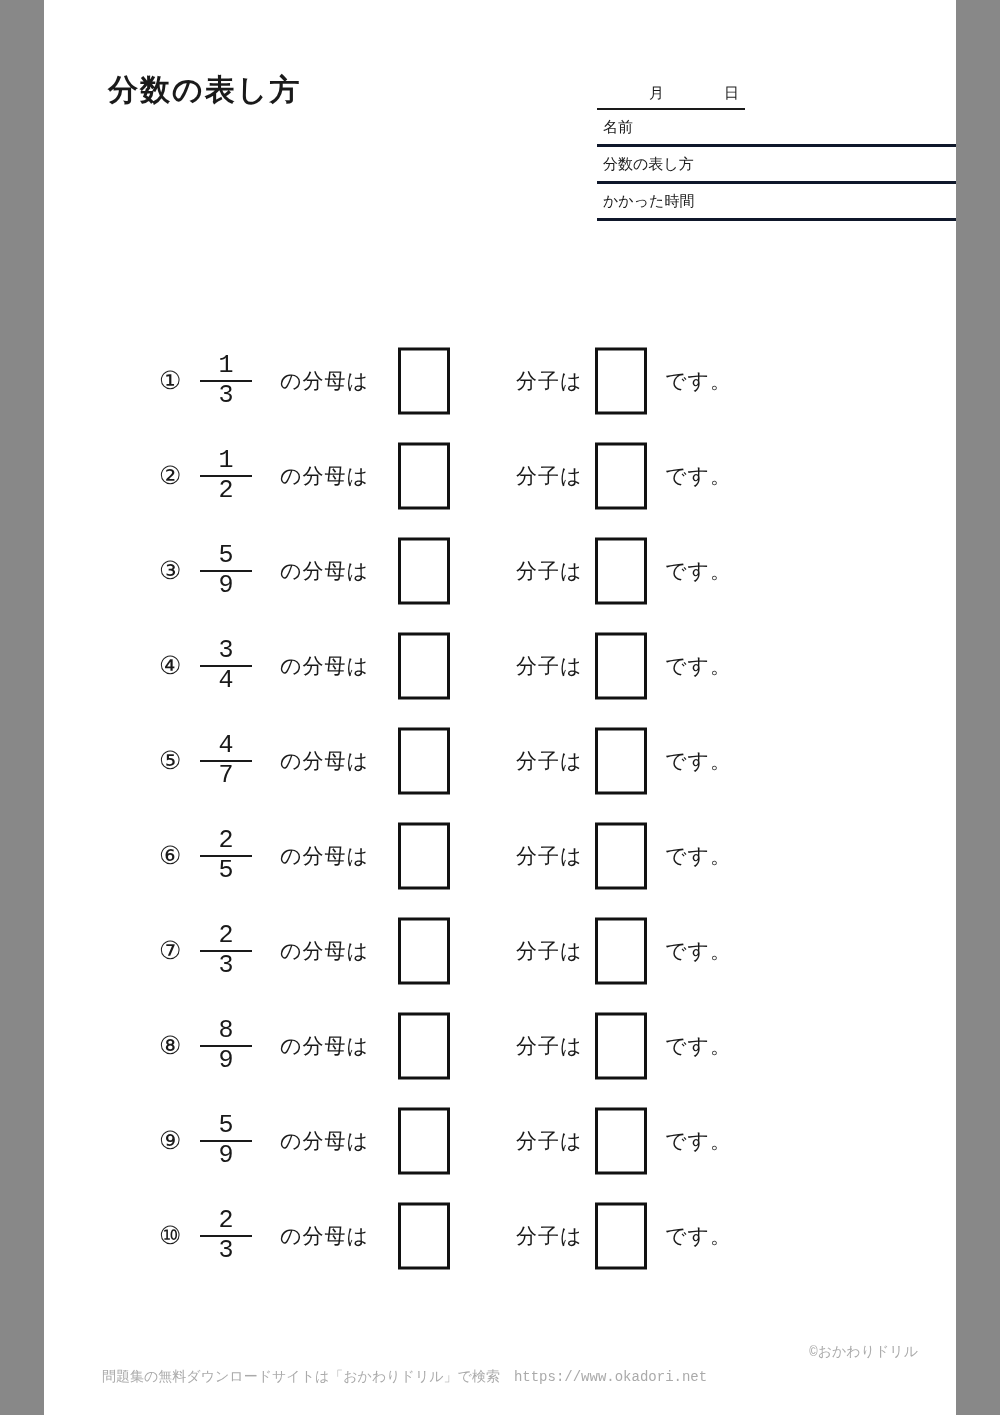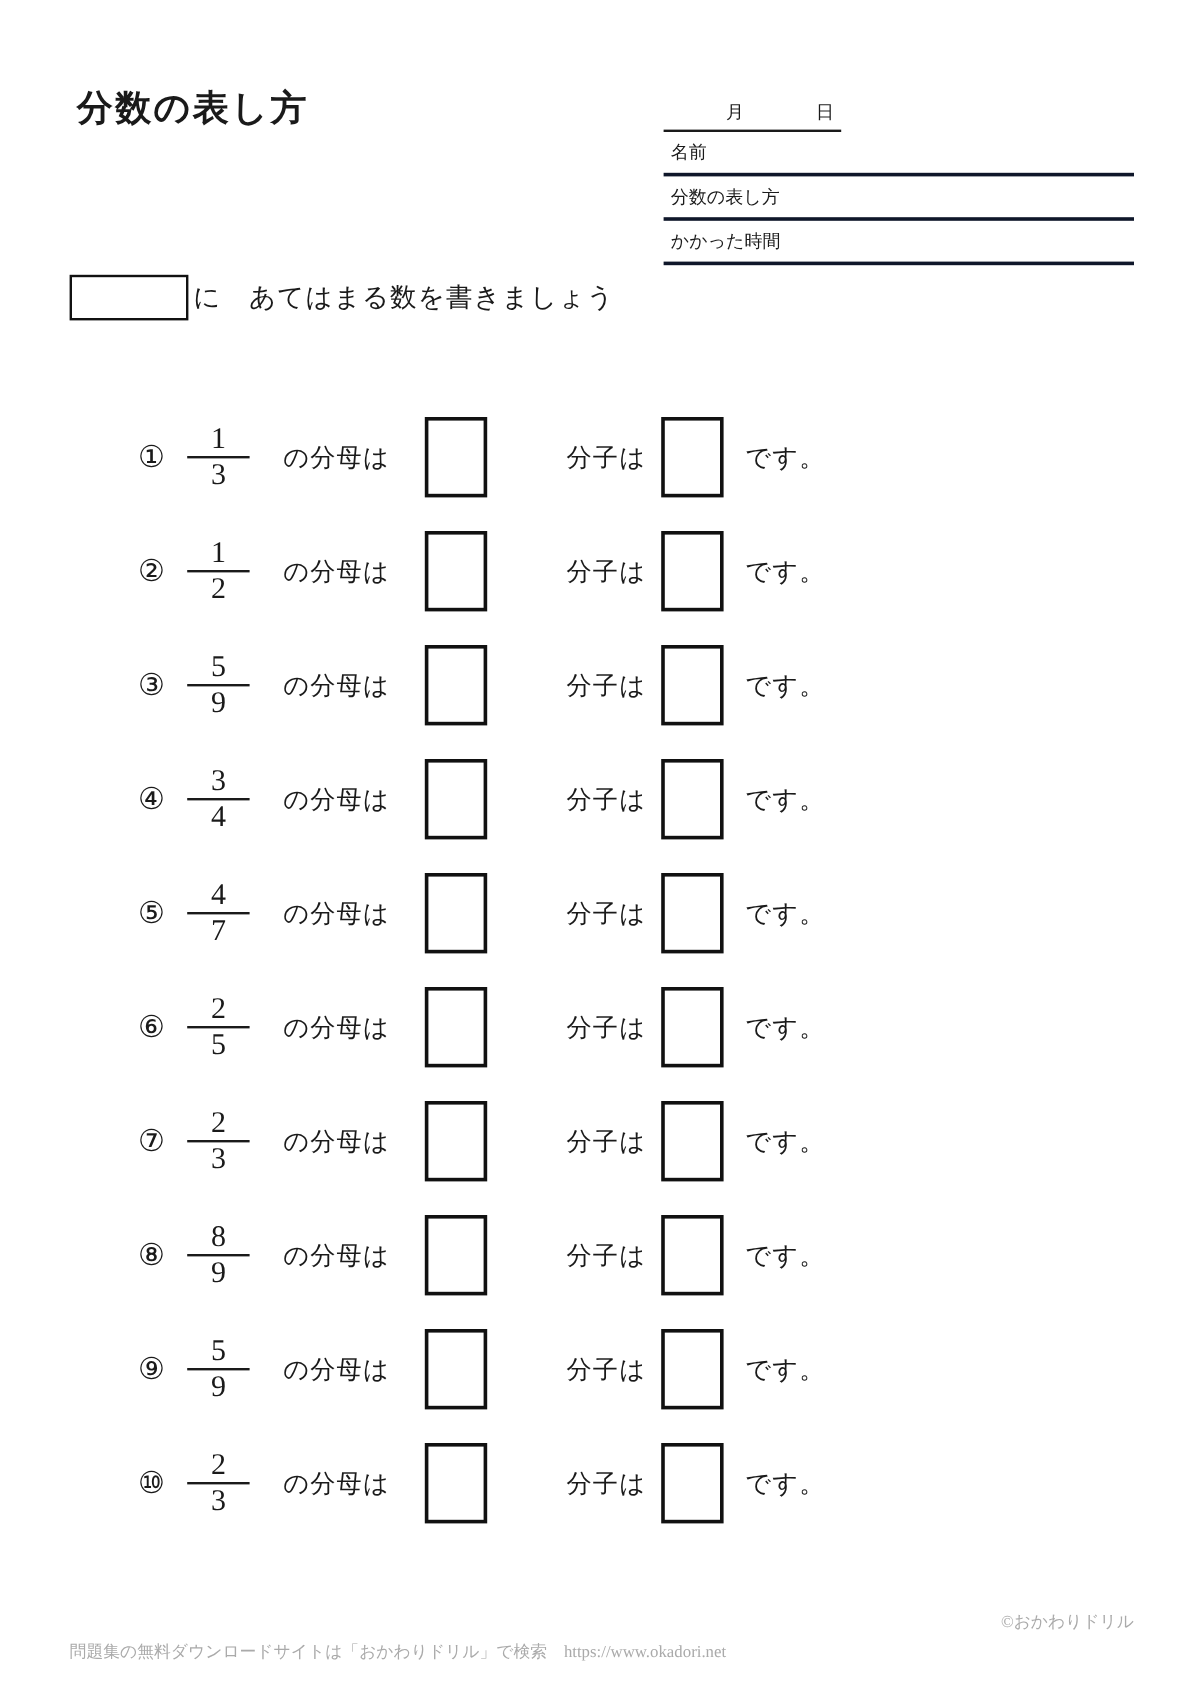--- a/index.html
+++ b/index.html
@@ -1,22 +1,22 @@
 <!DOCTYPE html>
 <html><head>
 <meta charset="utf-8">
 <style>
   * { margin:0; padding:0; box-sizing:border-box; }
   html,body { background:#888; }
   .page {
     position:relative;
-    width:1000px; height:1415px;
+    width:912px; height:1415px;
     margin:0 auto;
     background:#ffffff;
-    font-family:Liberation Serif, serif;
+    font-family:Liberation Mono, monospace;
     color:#1a1a1a;
     overflow:hidden;
   }
 
   
   .title {
     position:absolute; left:64px; top:70px;
     font-size:30px; font-weight:bold; letter-spacing:2px;
     white-space:nowrap;
   }
@@ -62,21 +62,21 @@
   .lbl3 { left:621px; }
   .abox {
     position:absolute; top:50%; transform:translateY(-50%);
     width:52px; height:67px; border:3px solid #111; background:#fff;
   }
   .abox1 { left:354px; }
   .abox2 { left:551px; }
 
   
   .footer-left  { position:absolute; left:58px;  top:1343px; font-size:14px; color:#aaaaaa; white-space:nowrap;margin-top:25px; }
-  .footer-right { position:absolute; right:55px; top:1343px; font-size:14px; color:#aaaaaa; white-space:nowrap; }
+  .footer-right { position:absolute; right:38px; top:1343px; font-size:14px; color:#aaaaaa; white-space:nowrap; }
 </style>
 </head>
 <body>
 
 <div class="page">
 
   <h1 class="title">分数の表し方</h1>
 
   <div class="header-form">
     <div class="md-row">
@@ -87,24 +87,20 @@
       <span>名前</span>
     </div>
     <div class="field-row">
       <span>分数の表し方</span>
     </div>
     <div class="field-row">
       <span>かかった時間</span>
     </div>
   </div>
 
-  <div class="instruction">
-    <span class="inst-box"></span>
-    <span class="inst-text">に　あてはまる数を書きましょう</span>
-  </div>
 
   <div class="rows">
 
     <div class="row">
       <span class="p-num">①</span>
       <span class="p-frac">
         <span class="fn">1</span>
         <span class="fbar"></span>
         <span class="fd">3</span>
       </span>

